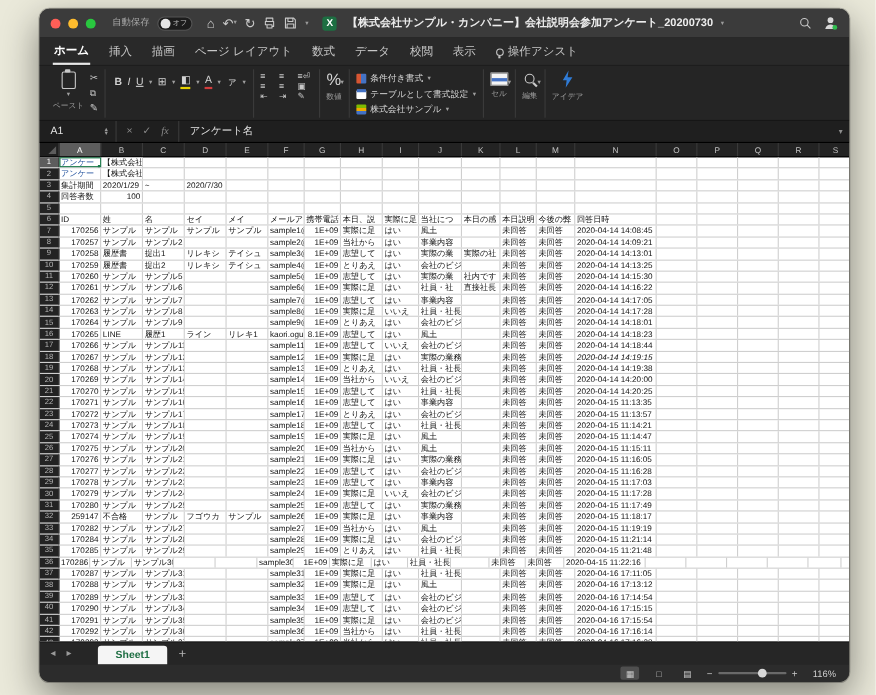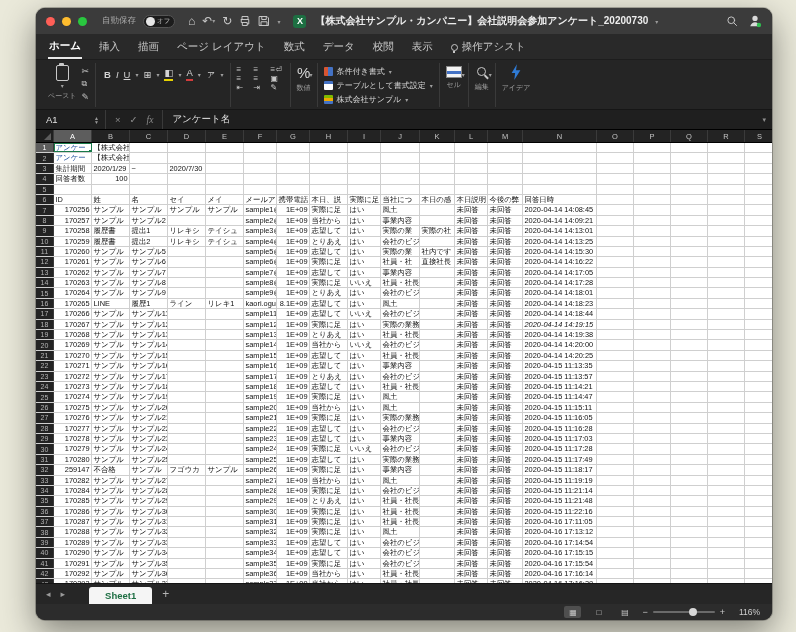--- a/index.html
+++ b/index.html
@@ -1111,21 +1111,21 @@
           <div class="gc" style="width: 35px;">未回答</div>
           <div class="gc" style="width: 74px;">2020-04-15 11:21:48</div>
           <div class="gc" style="width: 37px;"></div>
           <div class="gc" style="width: 37px;"></div>
           <div class="gc" style="width: 37px;"></div>
           <div class="gc" style="width: 37px;"></div>
           <div class="gc" style="width: 30px;"></div>
         </div>
         <div class="grow">
           <div class="rnum" style="width: 18px;">36</div>
-          <div class="gc r" style="width: 38px;">170286</div>
+          <div class="gc r" style="width: 28px;">170286</div>
           <div class="gc" style="width: 38px;">サンプル</div>
           <div class="gc" style="width: 38px;">サンプル30</div>
           <div class="gc" style="width: 38px;"></div>
           <div class="gc" style="width: 38px;"></div>
           <div class="gc" style="width: 33px;">sample30@</div>
           <div class="gc r" style="width: 33px;">1E+09</div>
           <div class="gc" style="width: 38px;">実際に足</div>
           <div class="gc" style="width: 33px;">はい</div>
           <div class="gc" style="width: 39px;">
             <span class="spillspan" style="width: 72px; overflow: hidden;">社員・社長の雰囲気</span>

